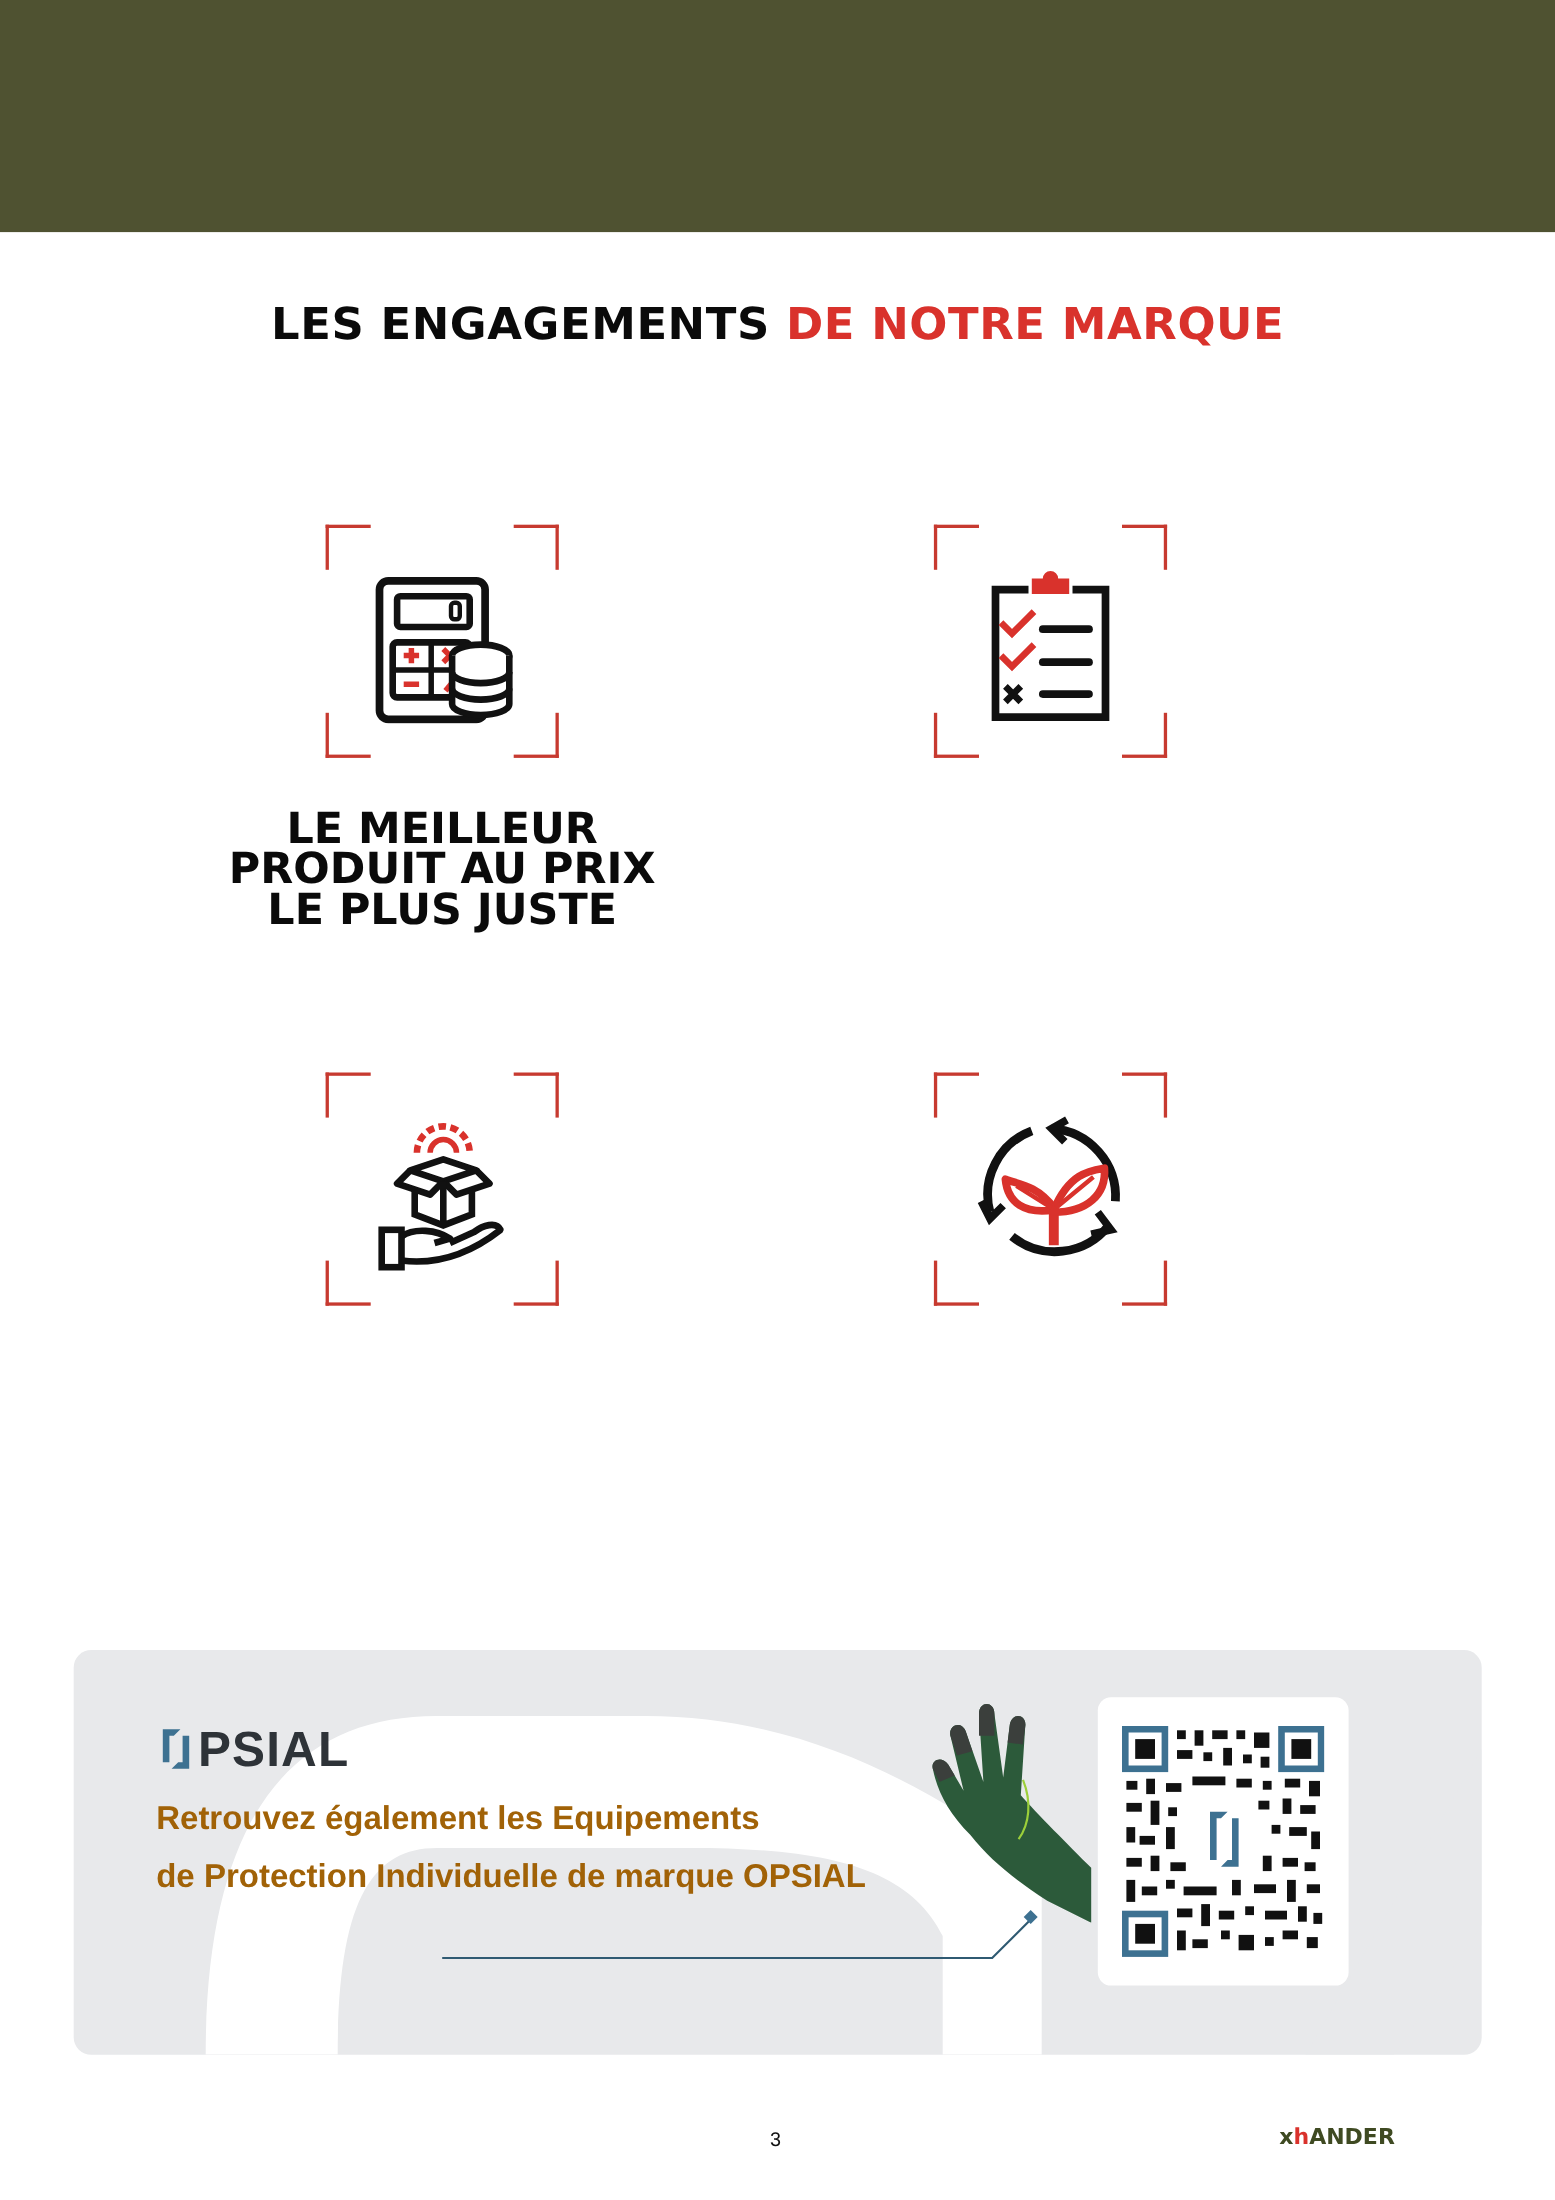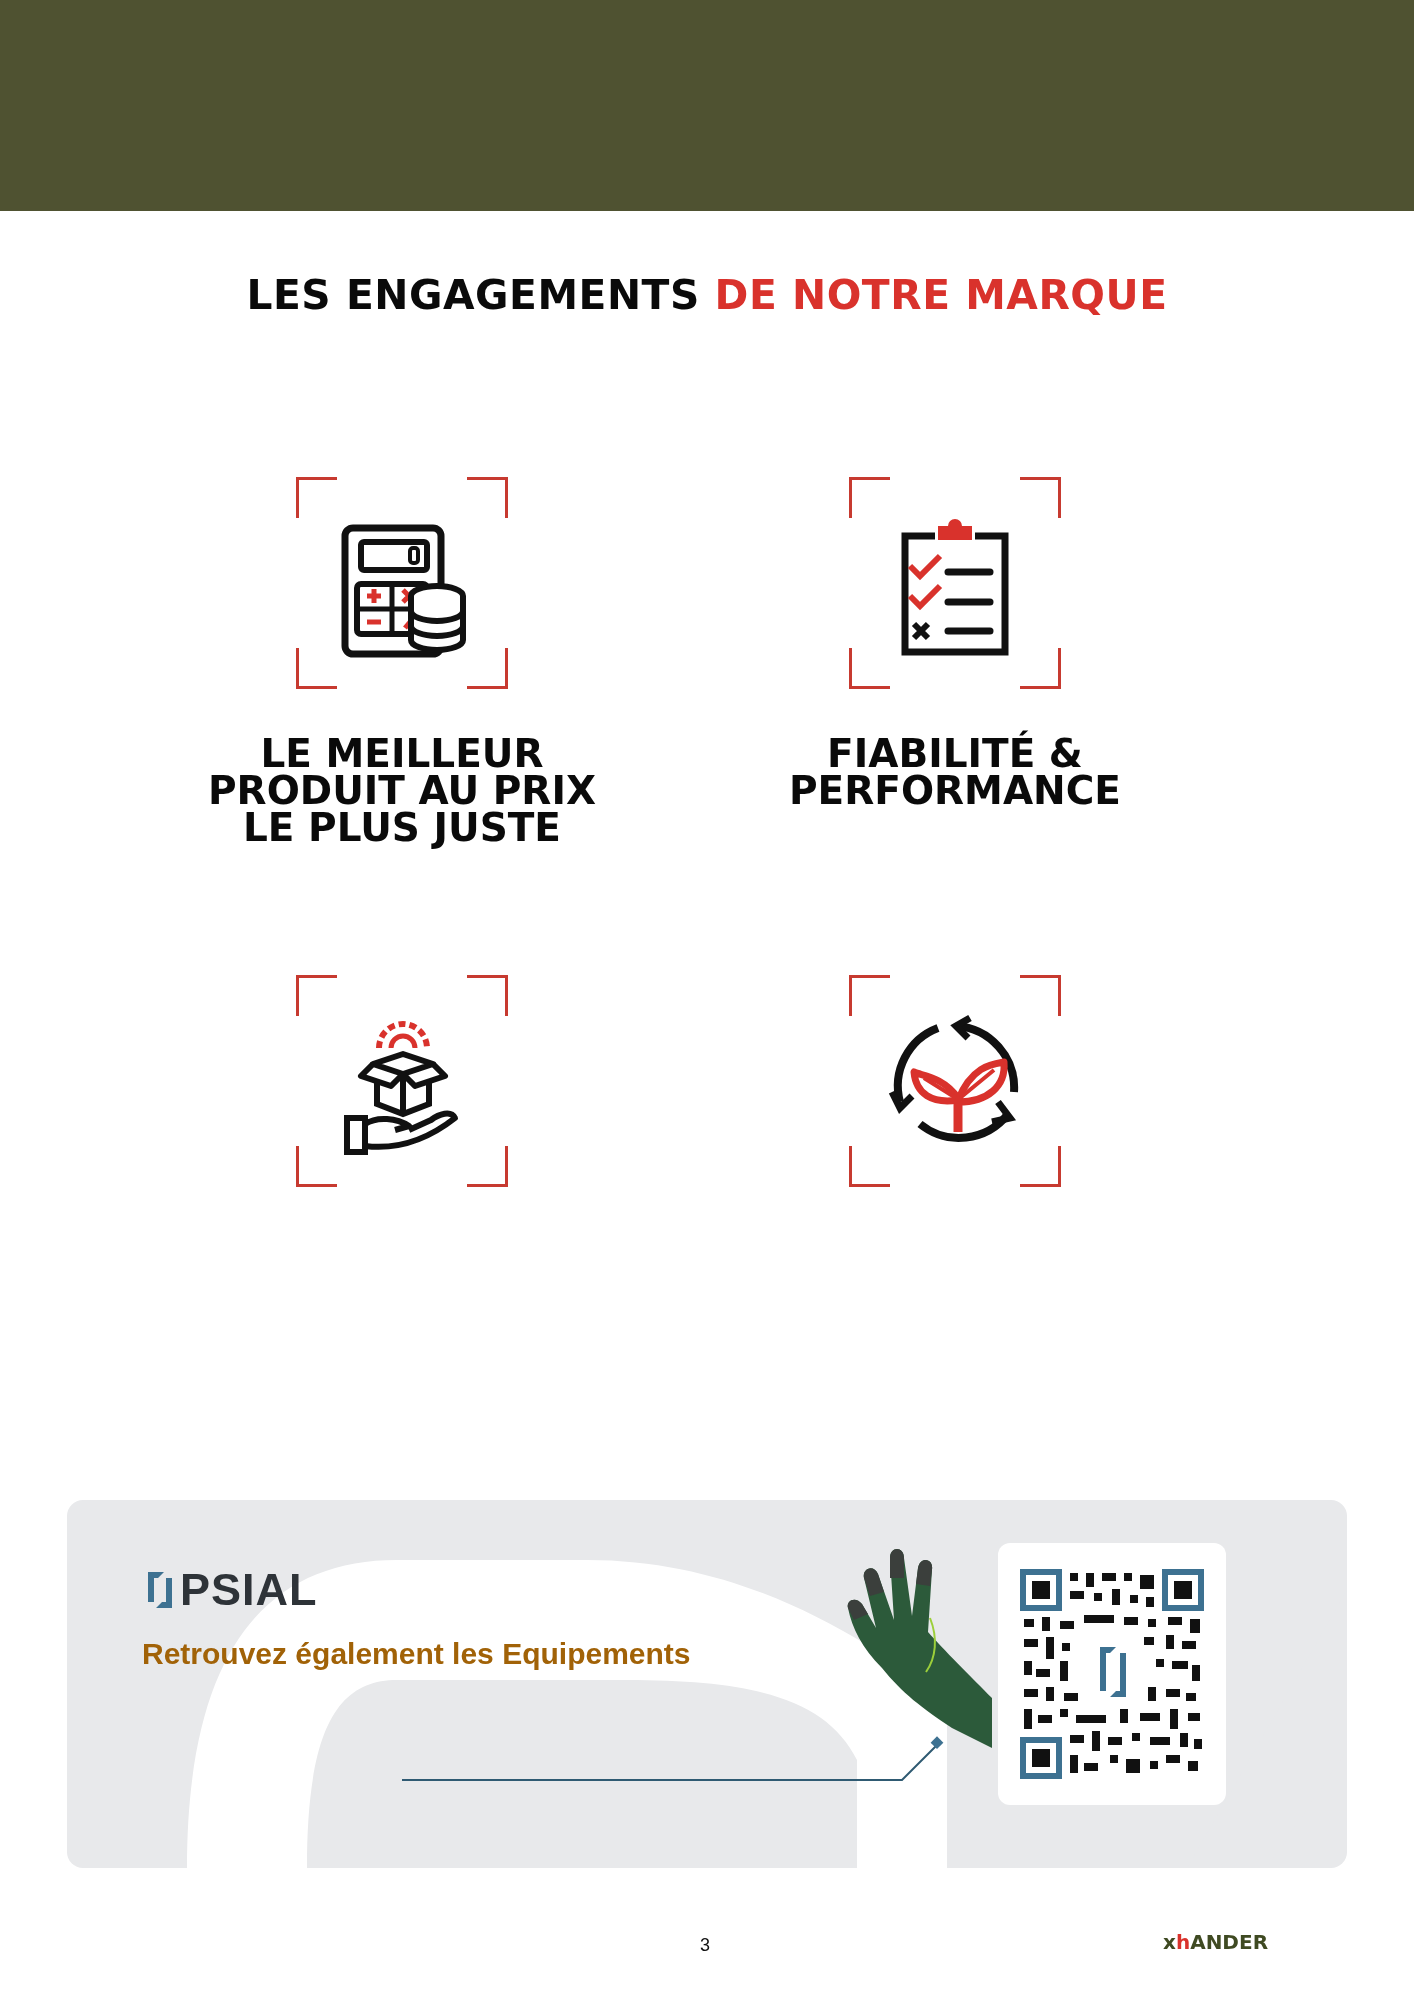--- a/index.html
+++ b/index.html
@@ -109,22 +109,20 @@
       <path d="M55 28 H25 V144 H125 V28 H95" fill="none" stroke="#111" stroke-width="7"></path>
       <path d="M58 18 h10 a7 7 0 0 1 14 0 h10 v14 h-34 z" fill="#d9322c"></path>
       <path d="M30 58 l10 10 l20 -20" fill="none" stroke="#d9322c" stroke-width="6"></path>
       <path d="M30 88 l10 10 l20 -20" fill="none" stroke="#d9322c" stroke-width="6"></path>
       <path d="M34 116 l14 14 M48 116 l-14 14" stroke="#111" stroke-width="6"></path>
       <line x1="68" y1="64" x2="110" y2="64" stroke="#111" stroke-width="7" stroke-linecap="round"></line>
       <line x1="68" y1="94" x2="110" y2="94" stroke="#111" stroke-width="7" stroke-linecap="round"></line>
       <line x1="68" y1="123" x2="110" y2="123" stroke="#111" stroke-width="7" stroke-linecap="round"></line>
     </svg>
   </div>
-  <div class="card-label">FIABILITÉ &amp;
-PERFORMANCE</div>
 </div>
 
 <div class="card" style="left:202px; top:975px;">
   <div class="icon-frame">
     <div class="corner c-tl"></div>
       <div class="corner c-tr"></div>
       <div class="corner c-bl"></div>
       <div class="corner c-br"></div>
     <svg viewBox="0 0 150 150">
       <path d="M52 42 a24 24 0 0 1 48 0" fill="none" stroke="#d9322c" stroke-width="6" stroke-dasharray="7 4"></path>
@@ -168,20 +166,21 @@
   <div class="opsial-logo">
     <svg class="o-mark" viewBox="0 0 36 44">
       <path d="M6 4 H22 L16 10 H12 V34 H6 Z" fill="#3d7191"></path>
       <path d="M30 40 H14 L20 34 H24 V10 H30 Z" fill="#3d7191"></path>
     </svg>
     <span class="logo-text">PSIAL</span>
   </div>
 
   <div class="promo-text">
     <div>Retrouvez également les Equipements</div>
+    <div>de Protection Individuelle de marque OPSIAL</div>
   </div>
 
   <svg class="promo-line" width="1280" height="368">
     <path d="M335 280 H835 L870 245" fill="none" stroke="#2f5a72" stroke-width="2"></path>
     <rect x="866" y="238" width="9" height="9" fill="#3d7191" transform="rotate(45 870 242)"></rect>
   </svg>
 
   <svg class="glove" width="160" height="220" viewBox="0 0 160 220">
     <path d="M40 140 C 20 120, 10 100, 6 80 C 4 72, 14 68, 20 76 L 34 100 L 22 50 C 20 40, 32 36, 36 46 L 52 92 L 48 30 C 48 18, 62 18, 62 30 L 70 88 L 76 40 C 78 28, 92 30, 90 42 L 86 104 C 100 120, 130 150, 150 170 L 150 220 L 110 200 C 80 180, 60 165, 40 140 Z" fill="#2c5a3a"></path>
     <path d="M22 50 C 20 40, 32 36, 36 46 L 42 64 L 28 68 Z M48 30 C 48 18, 62 18, 62 30 L 62 50 L 48 50 Z M76 40 C 78 28, 92 30, 90 42 L 88 58 L 74 56 Z M6 80 C 4 72, 14 68, 20 76 L 26 86 L 12 92 Z" fill="#3b3f3c"></path>

